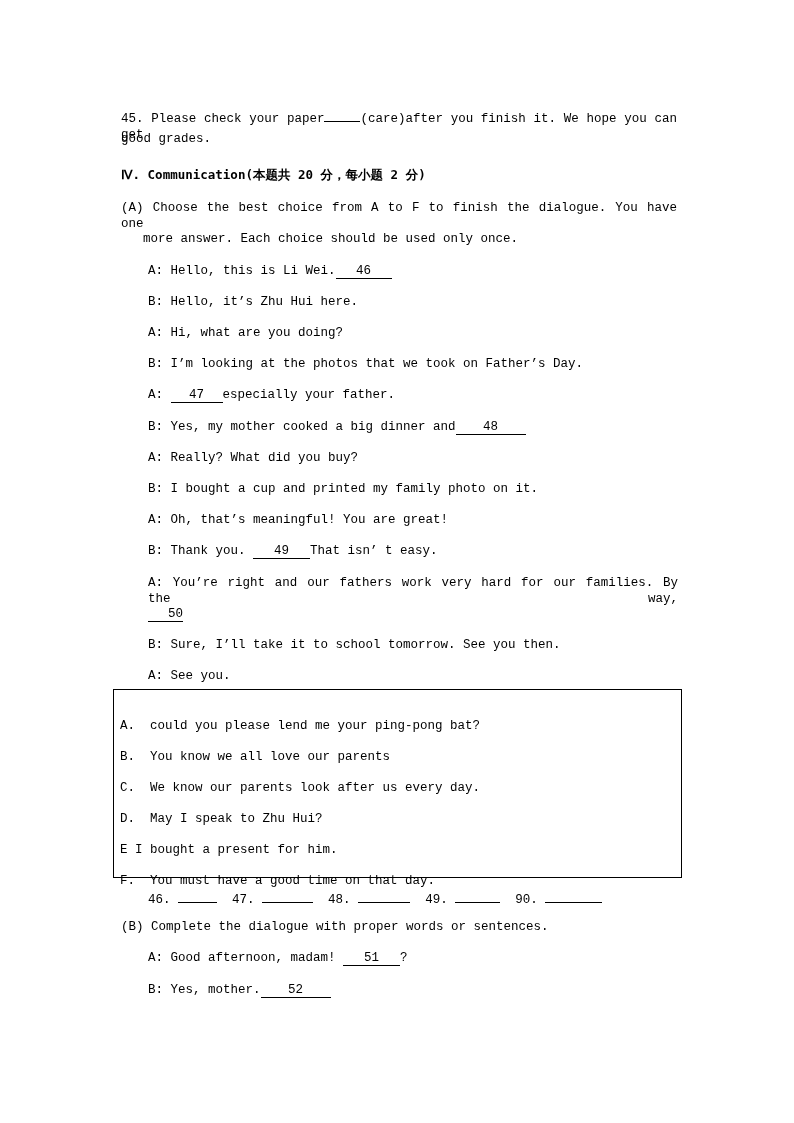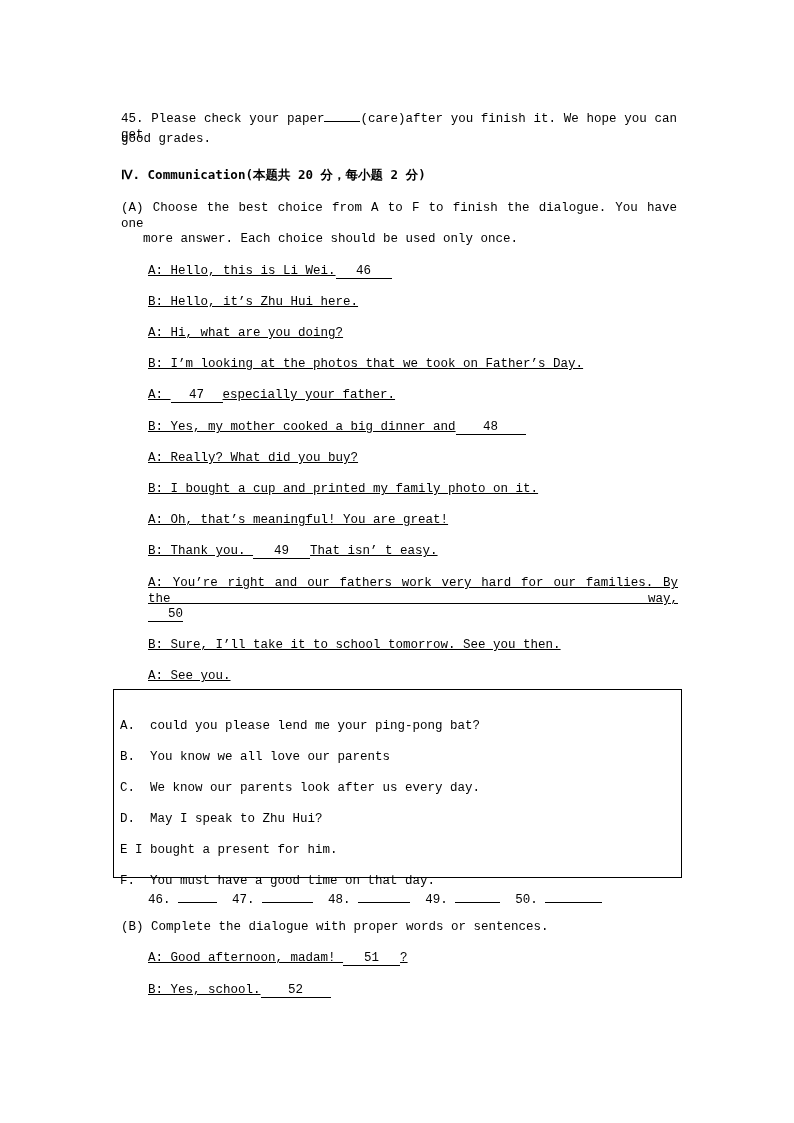--- a/index.html
+++ b/index.html
@@ -1,19 +1,19 @@
 <!DOCTYPE html>
 <html><head>
 <meta charset="utf-8">
 <style>
   html, body { margin: 0; padding: 0; background: #ffffff; }
   body { width: 794px; height: 1123px; position: relative; overflow: hidden;
          font-family: "Liberation Mono", "DejaVu Sans Mono", monospace; color: #000; }
   .line { position: absolute; font-size: 12.5px; line-height: 16px; white-space: pre; }
-  .ind { left: 148px; text-decoration: underline; }
+  .ind { left: 148px; }
   .left { left: 121px; }
   .bold { font-weight: bold; font-family: "DejaVu Sans Mono", monospace; font-size: 12.5px; }
   .blank { display: inline-block; border-bottom: 1px solid #000; text-align: center; height: 14px; line-height: 14px; vertical-align: baseline; }
   .justify { width: 556px; white-space: normal; text-align: justify; text-align-last: justify; }
   .box { position: absolute; left: 113px; top: 689px; width: 567px; height: 187px; border: 1px solid #000; }
   .opt { position: absolute; left: 6px; font-size: 12.5px; line-height: 16px; white-space: pre; margin-top: 17px; }
   .ans { position: absolute; top: 888px; left: 148px; font-size: 12.5px; line-height: 16px; white-space: pre; }
 </style>
 </head>
 <body>
@@ -43,17 +43,17 @@
 
 <div class="box">
   <div class="opt" style="top:11px;">A.  could you please lend me your ping-pong bat?</div>
   <div class="opt" style="top:42px;">B.  You know we all love our parents</div>
   <div class="opt" style="top:73px;">C.  We know our parents look after us every day.</div>
   <div class="opt" style="top:104px;">D.  May I speak to Zhu Hui?</div>
   <div class="opt" style="top:135px;">E I bought a present for him.</div>
   <div class="opt" style="top:166px;">F.  You must have a good time on that day.</div>
 </div>
 
-<div class="ans"><span>46.</span> <span class="blank" style="width:39px;"></span>  <span>47.</span> <span class="blank" style="width:51px;"></span>  <span>48.</span> <span class="blank" style="width:52px;"></span>  <span>49.</span> <span class="blank" style="width:45px;"></span>  <span>50.</span> <span class="blank" style="width:57px;"></span></div>
+<div class="ans"><span>46.</span> <span class="blank" style="width:39px;"></span>  <span>47.</span> <span class="blank" style="width:51px;"></span>  <span>48.</span> <span class="blank" style="width:52px;"></span>  <span>49.</span> <span class="blank" style="width:45px;"></span>  <span>90.</span> <span class="blank" style="width:57px;"></span></div>
 
 <div class="line left" style="top:919px;">(B) Complete the dialogue with proper words or sentences.</div>
 <div class="line ind" style="top:950px;"><span>A: Good afternoon, madam! </span><span class="blank" style="width:57px;">51</span><span>?</span></div>
-<div class="line ind" style="top:982px;"><span>B: Yes, school.</span><span class="blank" style="width:70px;">52</span></div>
+<div class="line ind" style="top:982px;"><span>B: Yes, mother.</span><span class="blank" style="width:70px;">52</span></div>
 
 </body></html>

